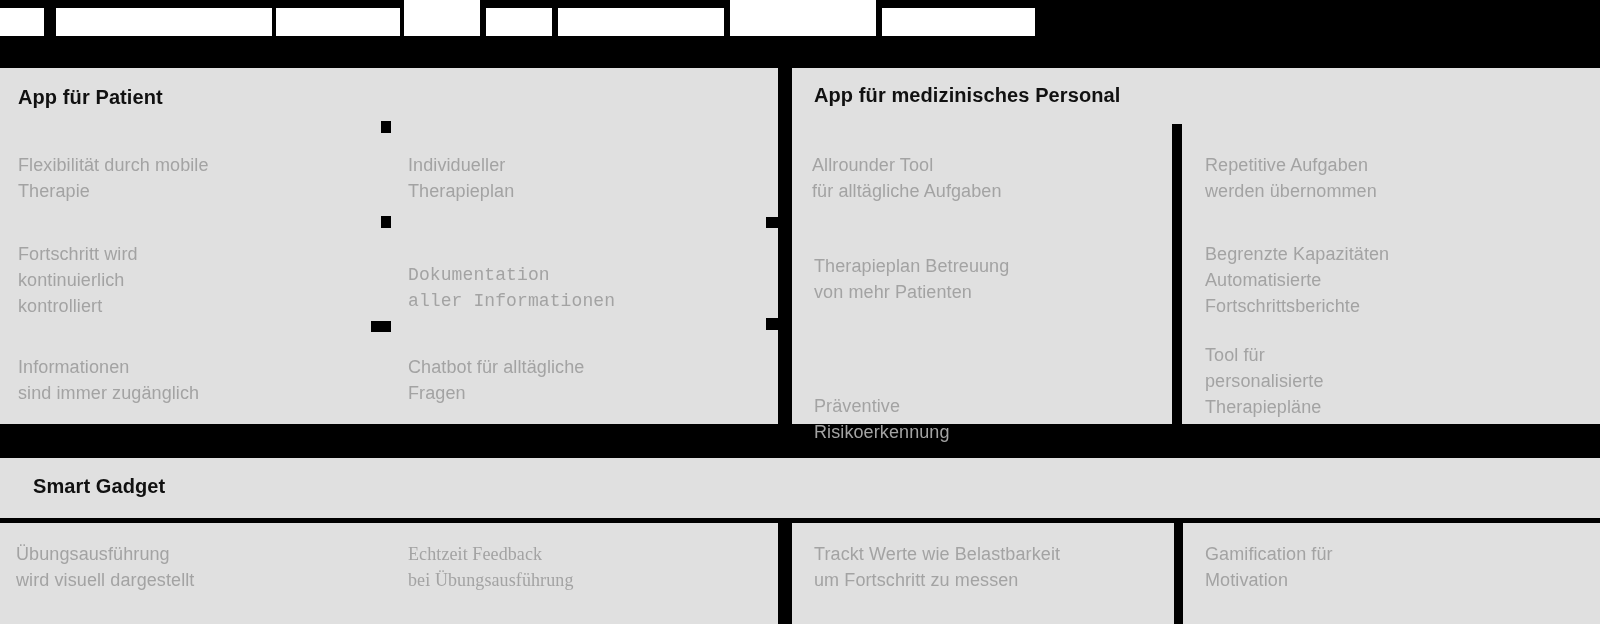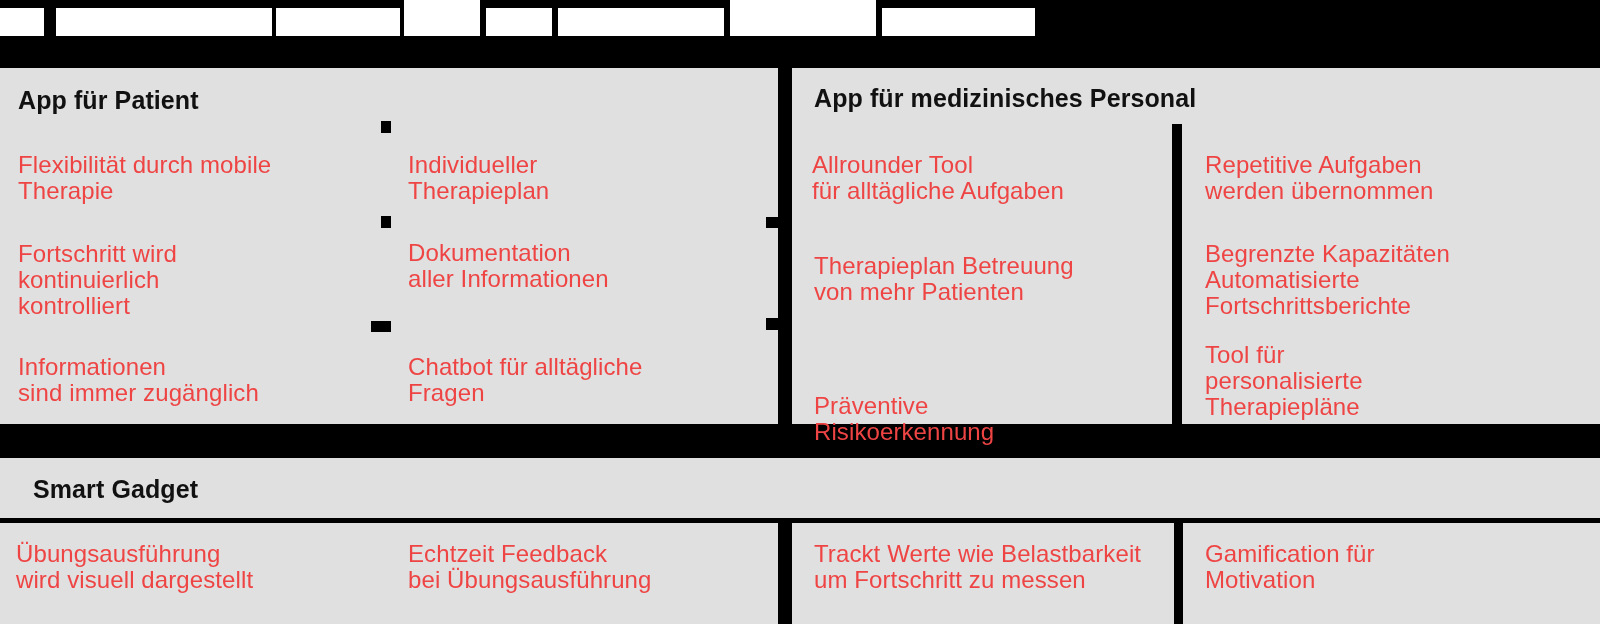--- a/index.html
+++ b/index.html
@@ -14,32 +14,32 @@
 
   
   .header-strip{position:absolute;left:0;top:0;width:1600px;height:36px;background:#000;}
   .hblock{position:absolute;background:#fff;}
 
   
   .panel{position:absolute;background:#e0e0e0;}
 
   .panel-title{
     position:absolute;
-    font-size:25px;
+    font-size:20px;
     font-weight:bold;
     color:#111;
     letter-spacing:.1px;
     white-space:nowrap;
   }
 
   .item{
     position:absolute;
-    font-size:24px;
+    font-size:18px;
     line-height:26px;
-    color:#ef4444;
+    color:#a3a3a3;
     white-space:pre-line;
     letter-spacing:.1px;
   }
 
   
   .divider{position:absolute;background:#000;}
   .tick{position:absolute;background:#000;}
 
   
   .band{position:absolute;background:#e0e0e0;}
@@ -68,21 +68,21 @@
   <div class="item" style="left:18px;top:152px;width:360px;">Flexibilität durch mobile
 Therapie</div>
   <div class="item" style="left:18px;top:241px;width:360px;">Fortschritt wird
 kontinuierlich
 kontrolliert</div>
   <div class="item" style="left:408px;top:152px;width:360px;">Individueller
 Therapieplan</div>
 
   <div class="item" style="left:18px;top:354px;width:360px;">Informationen
 sind immer zugänglich</div>
-  <div class="item" style="left:408px;top:240px;width:360px;">Dokumentation
+  <div class="item" style="left:408px;top:262px;width:360px;font-family:Liberation Mono, monospace;">Dokumentation
 aller Informationen</div>
   <div class="item" style="left:408px;top:354px;width:360px;">Chatbot für alltägliche
 Fragen</div>
 
   <div class="tick" style="left:381px;top:121px;width:10px;height:12px;"></div>
   <div class="tick" style="left:381px;top:216px;width:10px;height:12px;"></div>
   <div class="tick" style="left:371px;top:321px;width:20px;height:11px;"></div>
 
   <div class="divider" style="left:778px;top:68px;width:14px;height:356px;"></div>
   <div class="tick" style="left:766px;top:217px;width:12px;height:11px;"></div>
@@ -111,21 +111,21 @@
   <div class="item" style="left:1205px;top:241px;width:380px;">Begrenzte Kapazitäten
 Automatisierte
 Fortschrittsberichte</div>
 
   <div class="band" style="left:0px;top:458px;width:1600px;height:60px;"></div>
   <div class="panel-title" style="left:18px;top:475px;margin-left:15px;">Smart Gadget</div>
 
   <div class="panel" style="left:0px;top:523px;width:778px;height:101px;"></div>
   <div class="item" style="left:16px;top:541px;width:360px;">Übungsausführung
 wird visuell dargestellt</div>
-  <div class="item" style="left:408px;top:541px;width:360px;">Echtzeit Feedback
+  <div class="item" style="left:408px;top:541px;width:360px;font-family:Liberation Serif, serif;">Echtzeit Feedback
 bei Übungsausführung</div>
 
   <div class="panel" style="left:792px;top:523px;width:382px;height:101px;"></div>
   <div class="item" style="left:814px;top:541px;width:360px;">Trackt Werte wie Belastbarkeit
 um Fortschritt zu messen</div>
 
   <div class="panel" style="left:1183px;top:523px;width:417px;height:101px;"></div>
   <div class="item" style="left:1205px;top:541px;width:380px;">Gamification für
 Motivation</div>
 

